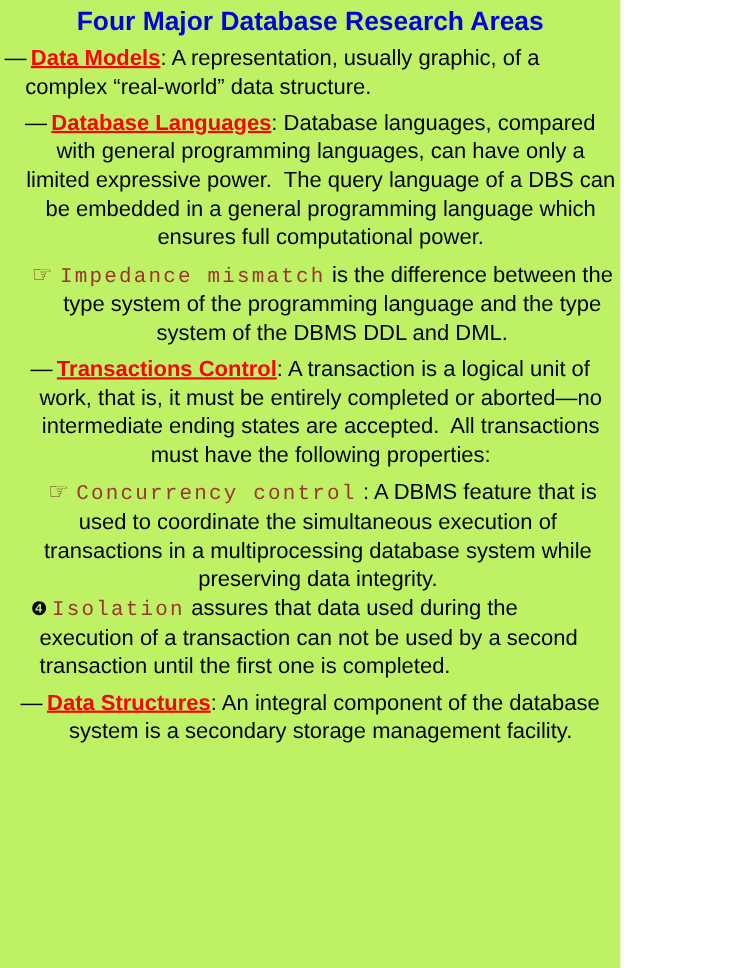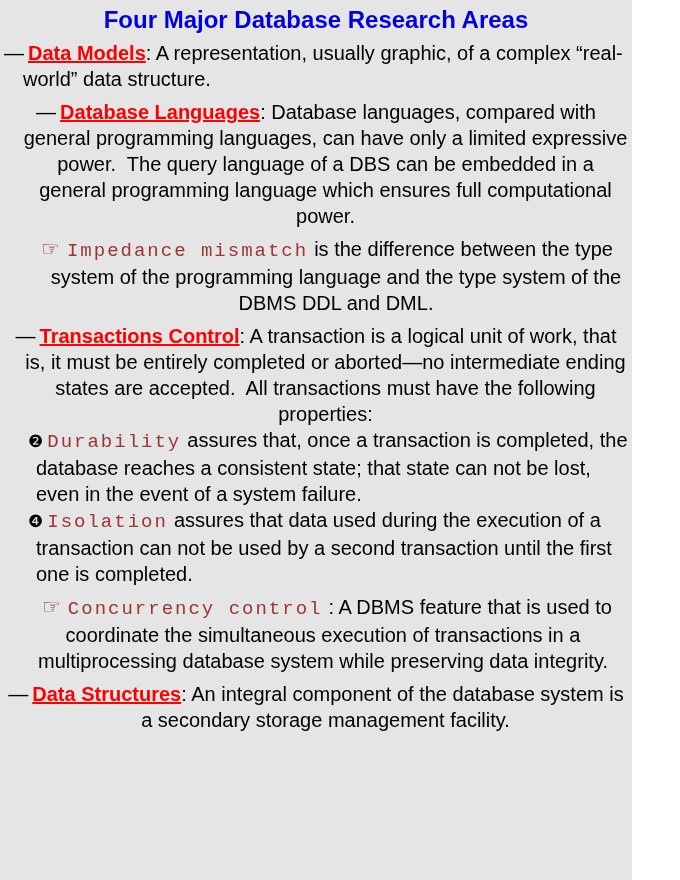--- a/index.html
+++ b/index.html
@@ -1,22 +1,22 @@
 <!DOCTYPE html>
 <html><head>
 <meta charset="utf-8">
 <style>
   html, body { margin: 0; padding: 0; background: #ffffff; }
   .page {
     position: relative;
-    width: 632px;
+    width: 564px;
     height: 880px;
     box-sizing: border-box;
     padding: 6px 4px 0 4px;
-    background: #e5e5e5;
+    background: #bef264;
     overflow: hidden;
     font-family: "Liberation Sans", sans-serif;
     font-size: 20px;
     line-height: 26px;
     color: #000000;
   }
   .title {
     margin: 0 0 6px 0;
     text-align: center;
     font-size: 24px;
@@ -84,30 +84,27 @@
 
   <div class="item item-hand sp">
     <span class="marker-hand">☞</span><span class="term-mono">Impedance mismatch</span><span class="body-text">is the difference between the type system of the programming language and the type system of the DBMS DDL and DML.</span>
   </div>
 
   <div class="item item-dash sp">
     <span class="marker-dash">—</span><span class="term-red">Transactions Control</span><span class="sep">: </span><span class="body-text">A transaction is a logical unit of work, that is, it must be entirely completed or aborted—no intermediate ending states are accepted.&nbsp; All transactions must have the following properties:</span>
   </div>
 
 
-  <div class="item item-num">
-    <span class="marker-num">❷</span><span class="term-mono">Durability</span><span class="body-text">assures that, once a transaction is completed, the database reaches a consistent state; that state can not be lost, even in the event of a system failure.</span>
+
+
+  <div class="item item-hand-loose sp">
+    <span class="marker-hand">☞</span><span class="term-mono">Concurrency control</span><span class="sep">: </span><span class="body-text">A DBMS feature that is used to coordinate the simultaneous execution of transactions in a multiprocessing database system while preserving data integrity.</span>
   </div>
-
 
   <div class="item item-num">
     <span class="marker-num">❹</span><span class="term-mono">Isolation</span><span class="body-text">assures that data used during the execution of a transaction can not be used by a second transaction until the first one is completed.</span>
-  </div>
-
-  <div class="item item-hand-loose sp">
-    <span class="marker-hand">☞</span><span class="term-mono">Concurrency control</span><span class="sep">: </span><span class="body-text">A DBMS feature that is used to coordinate the simultaneous execution of transactions in a multiprocessing database system while preserving data integrity.</span>
   </div>
 
   <div class="item item-dash sp">
     <span class="marker-dash">—</span><span class="term-red">Data Structures</span><span class="sep">: </span><span class="body-text">An integral component of the database system is a secondary storage management facility.</span>
   </div>
 
 </div>
 
 </body></html>

